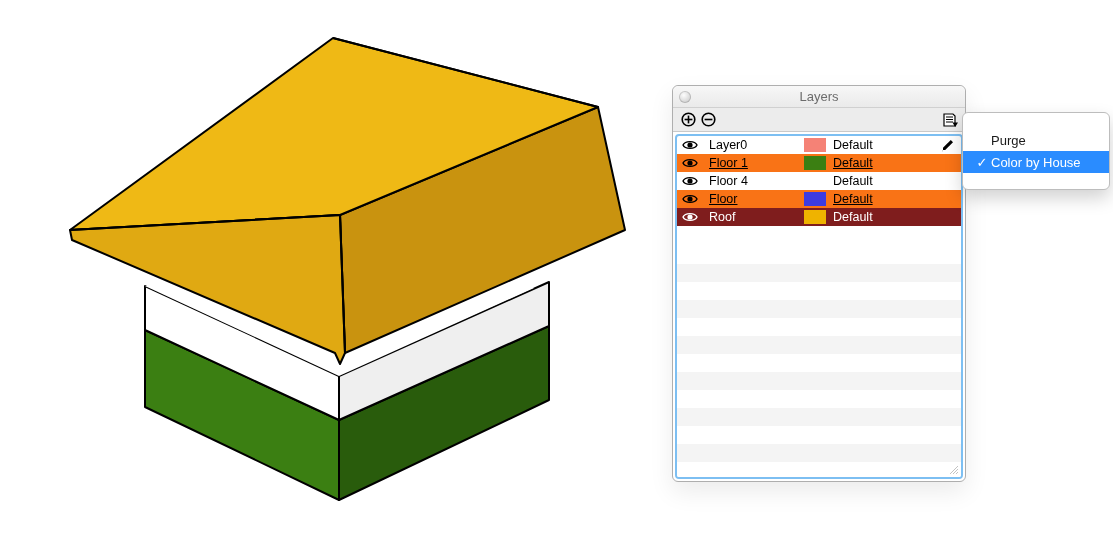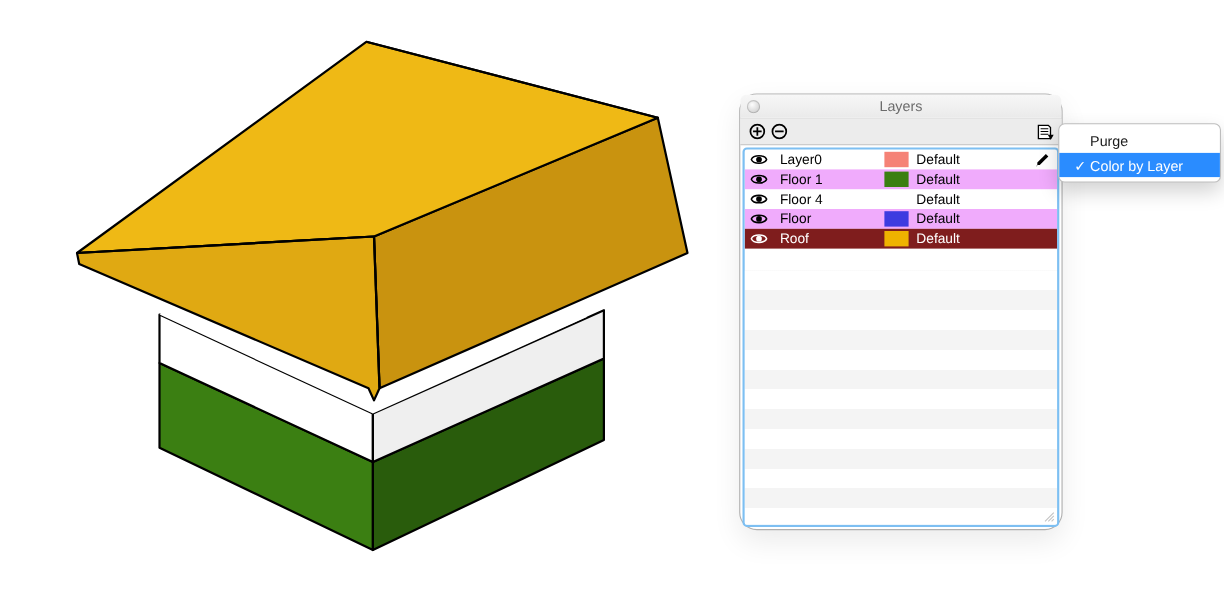--- a/index.html
+++ b/index.html
@@ -21,21 +21,21 @@
   }
   .viewport svg { position: absolute; left: 0; top: 0; }
 
   
   .layers-panel {
     position: absolute;
     left: 672px;
     top: 85px;
     width: 294px;
     border: 1px solid #aeaeae;
-    border-radius: 16px;
+    border-radius: 6px;
     background: #fff;
     box-shadow: 0 10px 25px rgba(0,0,0,0.08);
   }
   .layers-titlebar {
     height: 22px;
     background: linear-gradient(#f7f7f7, #eaeaea);
     border-bottom: 1px solid #d0d0d0;
     border-top-left-radius: 6px;
     border-top-right-radius: 6px;
     position: relative;
@@ -111,21 +111,21 @@
     font-size: 10px; color: #7a7a7a;
   }
 
   .layers-rows { }
   .layer-row {
     height: 18px;
     display: flex;
     align-items: center;
     font-size: 12.5px;
   }
-  .layer-row.alt { background: #f0abfc; }
+  .layer-row.alt { background: #f97316; text-decoration: underline; }
   .layer-row.sel { background: #7f1d1d; color: #fff; }
   .layer-row > div { padding: 0 6px; }
   .layer-row .col-vis { width: 26px; display:flex; align-items:center; justify-content:center; padding:0; }
   .layer-row .col-name { width: 100px; }
   .layer-row .col-sw { width: 24px; padding: 0; display:flex; align-items:center; justify-content:center; }
   .layer-row .col-dash { flex: 1; min-width: 0; }
   .layer-row .col-tail { width: 26px; display:flex; align-items:center; justify-content:center; padding:0; }
 
   .swatch {
     width: 22px; height: 14px;
@@ -161,21 +161,21 @@
   
   .context-menu {
     position: absolute;
     left: 962px;
     top: 112px;
     width: 148px;
     border: 1px solid #bdbdbd;
     border-radius: 6px;
     background: #fff;
     box-shadow: 0 8px 18px rgba(0,0,0,0.18);
-    padding: 4px 0;
+    padding: 16px 0;
   }
   .menu-item {
     height: 22px;
     display: flex;
     align-items: center;
     padding: 0 12px;
     font-size: 13px;
     color: #1a1a1a;
     position: relative;
   }
@@ -342,15 +342,15 @@
   </div>
 </div>
 
 <div class="context-menu" id="context-menu">
     <div class="menu-item">
       <span class="menu-check"></span>
       <span class="menu-label">Purge</span>
     </div>
     <div class="menu-item highlight">
       <span class="menu-check">✓</span>
-      <span class="menu-label">Color by Layer</span>
+      <span class="menu-label">Color by House</span>
     </div>
   </div>
 
 </body></html>

